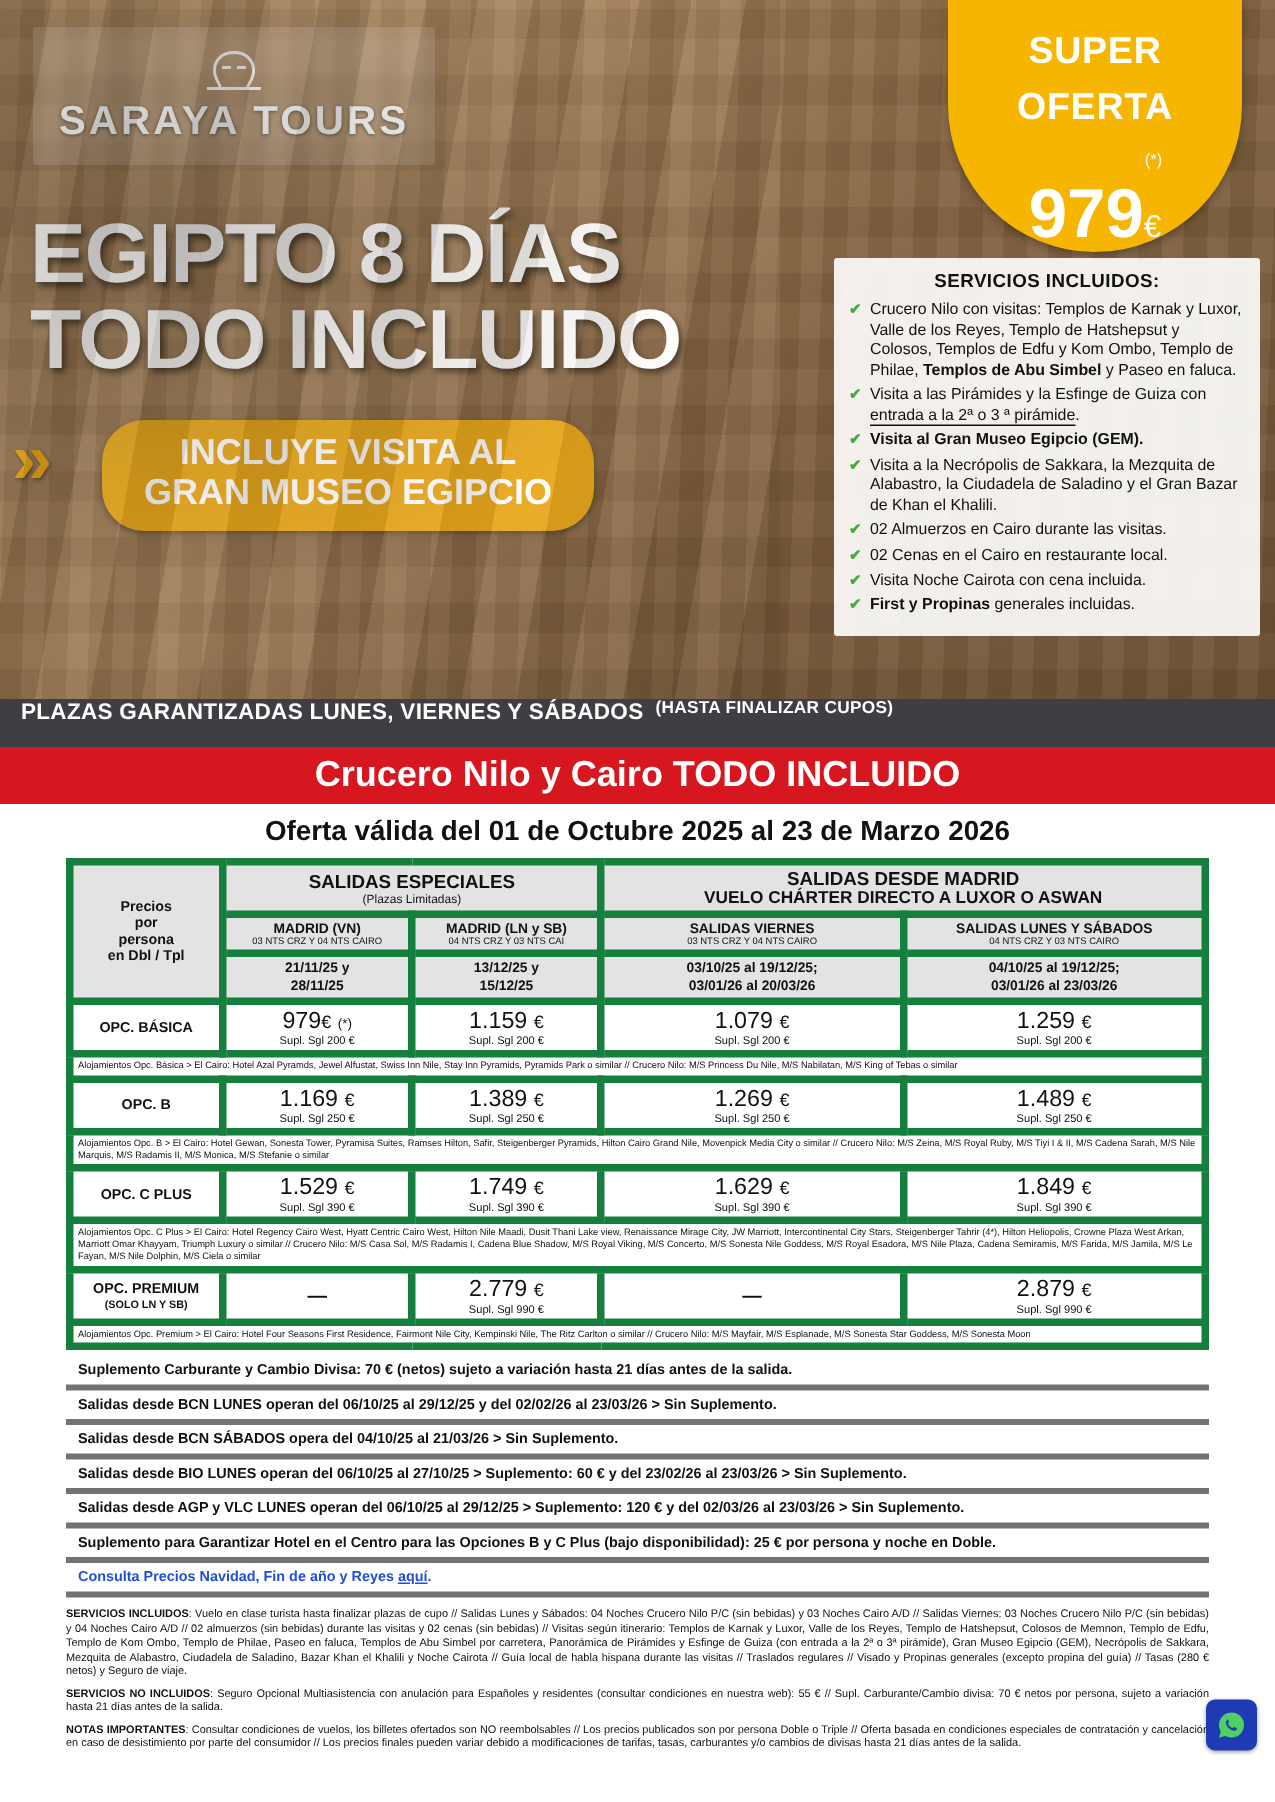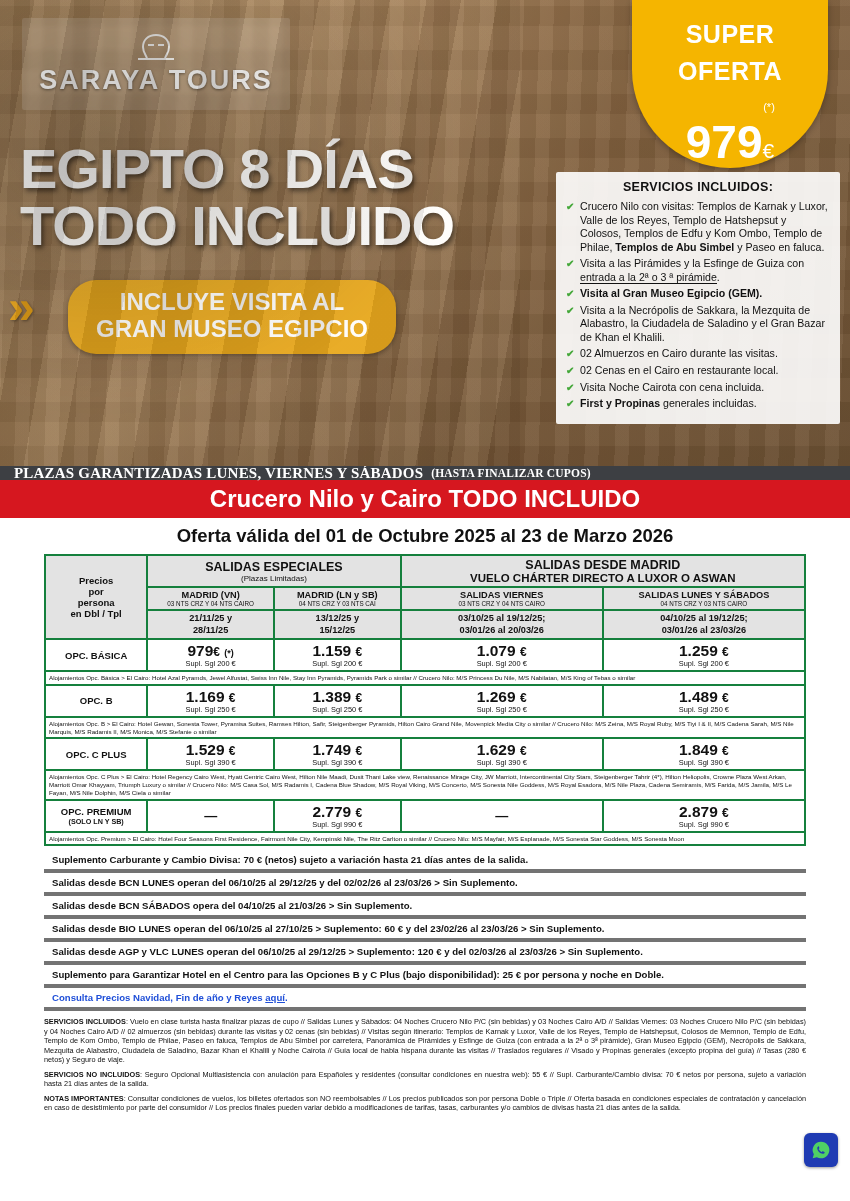--- a/index.html
+++ b/index.html
@@ -111,49 +111,49 @@
     padding-left:14px; position:relative; color:#111;
   }
   .services li .chk{
     position:absolute; left:0; top:1px; color:#45a83a; font-size:10px; font-weight:bold;
   }
   .services li b{ font-weight:bold; }
   .u{ border-bottom:1px solid #111; }
 
   
   .band-dark{
-    height:14px; background:#3d3f43; color:#fff;
-    display:flex; align-items:center; padding-left:14px;
-    font-size:15px; font-weight:bold; letter-spacing:.2px;font-family:Liberation Serif, serif;
+    height:32px; background:#3d3f43; color:#fff;
+    display:flex; align-items:flex-start; padding-left:14px;
+    font-size:15px; font-weight:bold; letter-spacing:.2px;
   }
   .band-dark .sm{ font-size:11.5px; font-weight:bold; margin-left:8px; }
   .band-red{
     height:38px; background:#d6171f; color:#fff;
     display:flex; align-items:center; justify-content:center;
     font-size:24px; font-weight:bold;
   }
   .valid{
     height:36px; display:flex; align-items:center; justify-content:center;
     font-size:18.5px; font-weight:bold; color:#111;
   }
 
   
   .tbl-wrap{ padding:0 44px; }
   table.price{ width:100%; border-collapse:collapse; table-layout:fixed; }
-  table.price td, table.price th{ border:2px solid #15803d; padding:2px 3px; }
+  table.price td, table.price th{ border:5px solid #15803d; padding:2px 3px; }
   .hdr-grey{ background:#e3e3e3; text-align:center; vertical-align:middle; }
   .hdr-title{ font-size:12.5px; font-weight:bold; }
   .hdr-sub{ font-size:8px; font-weight:normal; }
   .col-sub{ font-size:9.2px; font-weight:bold; text-align:center; }
   .col-sub .tiny{ font-size:6.3px; font-weight:normal; display:block; }
   .col-dates{ font-size:9.2px; font-weight:bold; text-align:center; line-height:1.25; }
   .lbl{ font-size:9.5px; font-weight:bold; text-align:center; }
   .lbl .tiny{ font-size:7.2px; display:block; font-weight:bold;}
   .price-cell{ text-align:center; }
-  .price-cell .p{ font-size:15.5px; font-weight:bold; }
+  .price-cell .p{ font-size:15.5px; font-weight:normal; }
   .price-cell .p .eu{ font-size:12px; }
   .price-cell .p .ast{ font-size:9px; }
   .price-cell .sup{ font-size:7.4px; display:block; margin-top:-1px;}
   .note-row td{ font-size:6.2px; line-height:1.25; padding:2px 3px; }
   .dash{ text-align:center; font-size:13px; font-weight:bold;}
   .colA{ width:84px; }
   .colB{ width:104px; }
   .colC{ width:104px; }
   .colD{ width:166px; }
   .colE{ width:166px; }

